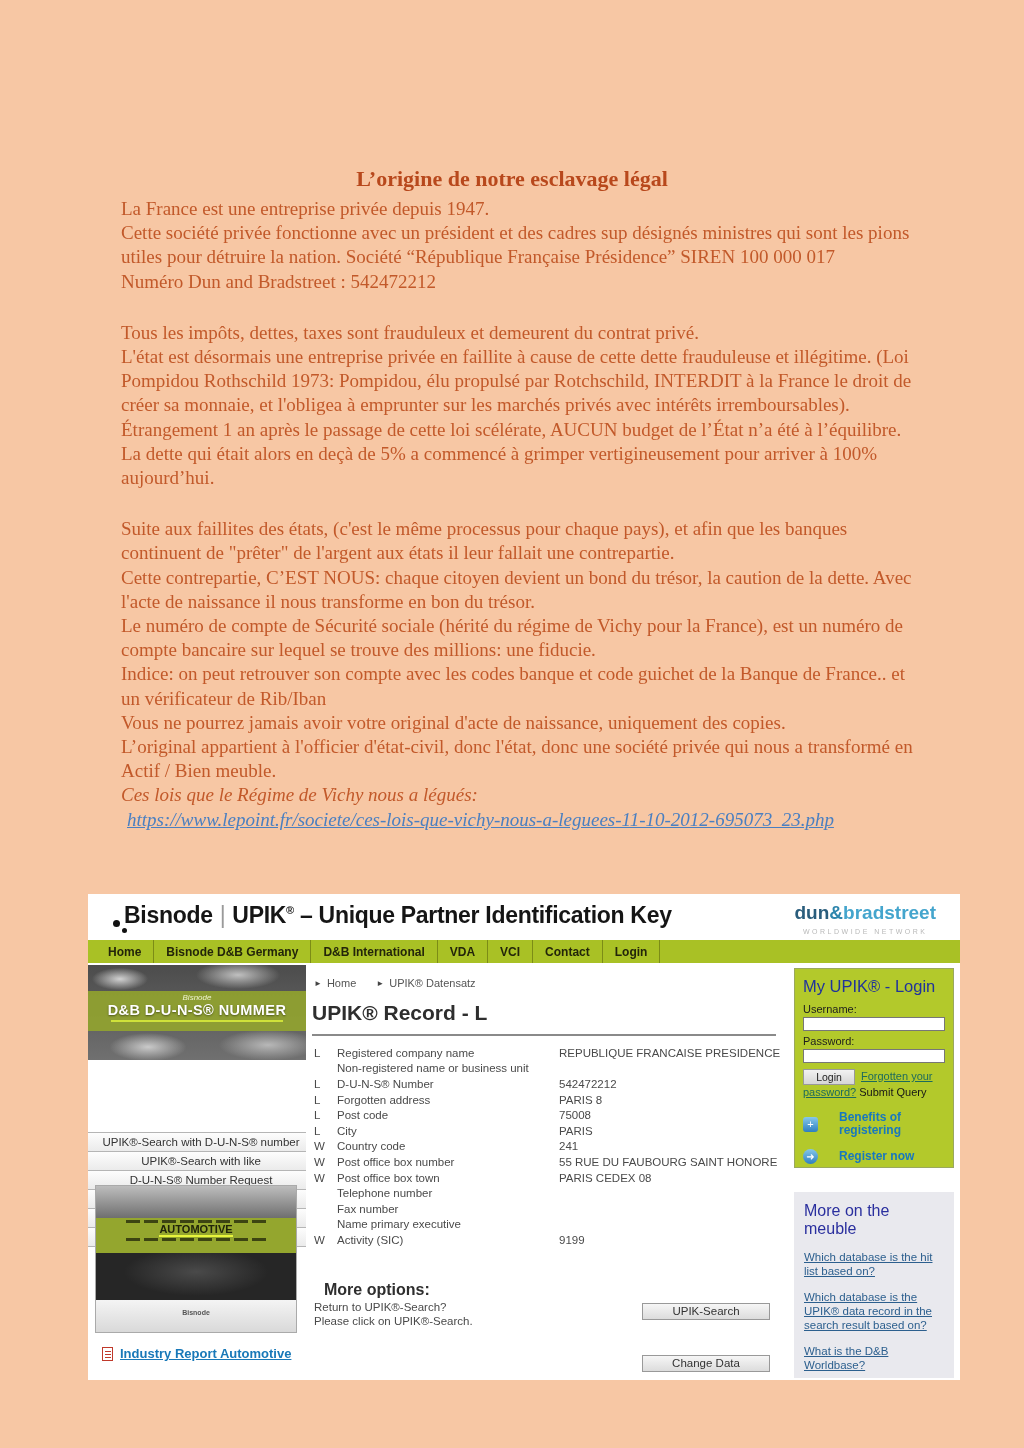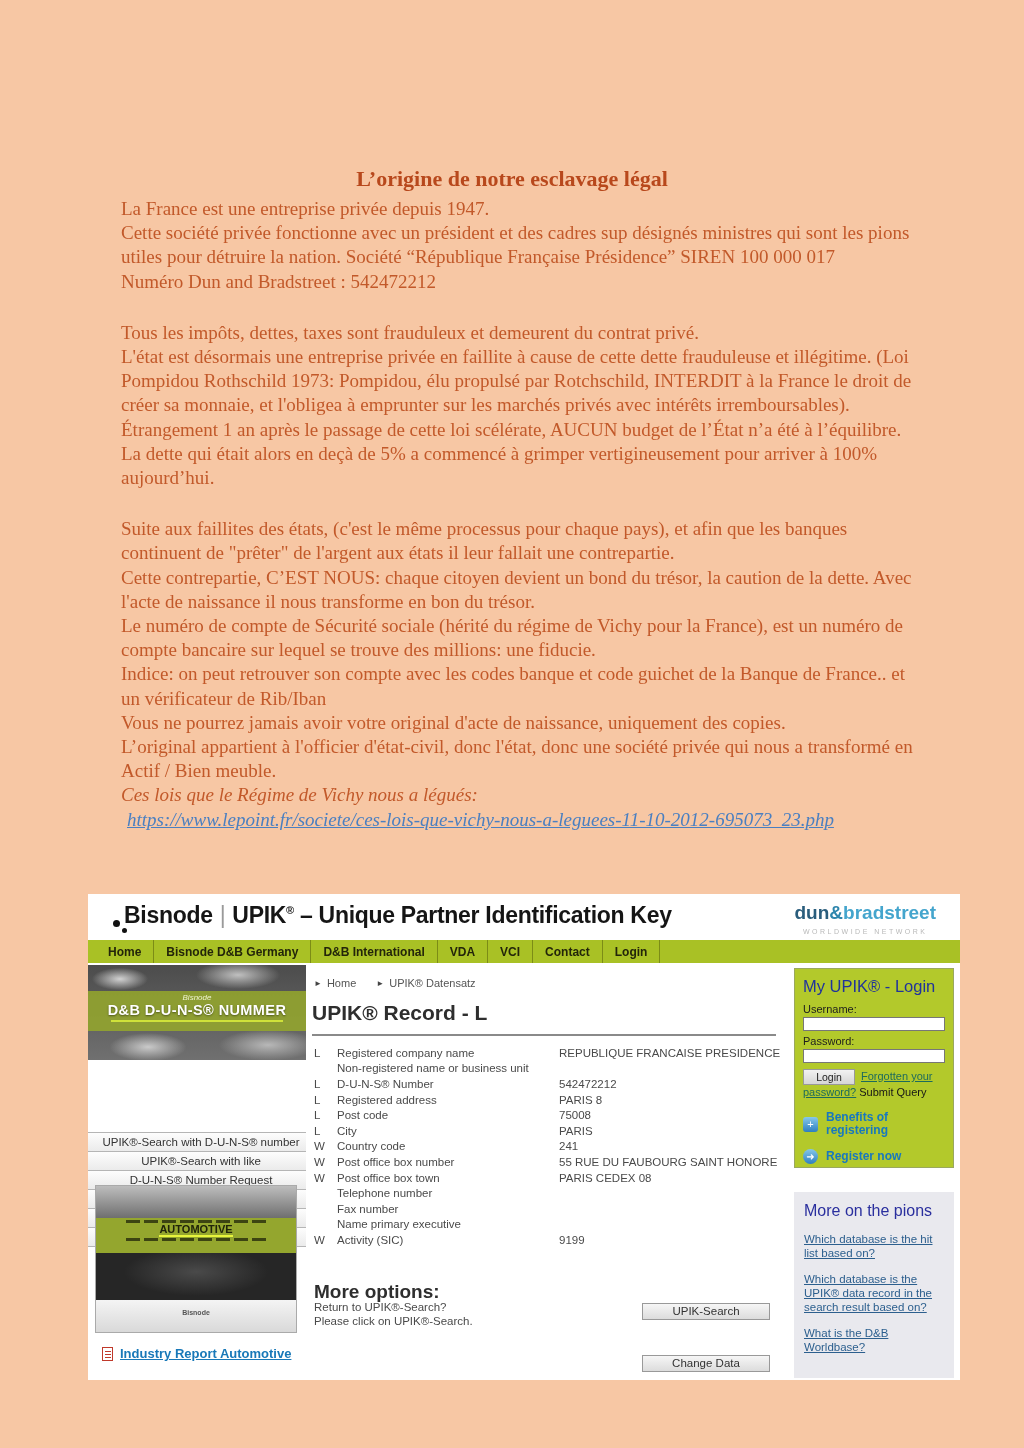--- a/index.html
+++ b/index.html
@@ -82,21 +82,21 @@
   .crumbs { position:absolute; top:14px; left:2px; font-size:11px; color:#555; display:flex; gap:20px; }
   .crumb { display:flex; gap:5px; align-items:center; cursor:pointer; }
   .crumb-arrow { font-size:8px; color:#444; }
   .rec-title { position:absolute; top:38px; left:0; font-size:21px; font-weight:bold; color:#2e2e2e; }
   .rec-rule { position:absolute; top:71px; left:0; width:464px; height:2px; background:#8a8a8a; }
   .rec-table { position:absolute; top:82px; left:2px; width:470px; }
   .rec-row { display:flex; height:15.6px; font-size:11.5px; color:#4a4a4a; align-items:center; }
   .rec-flag { width:23px; flex:none; }
   .rec-label { width:222px; flex:none; }
   .rec-value { flex:1; white-space:nowrap; }
-  .more-heading { position:absolute; top:318px; left:2px; font-size:19px; font-weight:bold; color:#2e2e2e; }
+  .more-heading { position:absolute; top:318px; left:12px; font-size:16px; font-weight:bold; color:#2e2e2e; }
   .opt-text { position:absolute; left:2px; font-size:11.5px; color:#4a4a4a; line-height:14px; white-space:pre-line; }
   .opt1-text { top:337px; } .opt2-text { top:389px; }
   .shot-btn { position:absolute; width:128px; height:17px; background:linear-gradient(#f6f6f6,#dcdcdc);
               border:1px solid #999; font-size:11.5px; color:#333; text-align:center; line-height:15px; cursor:pointer;
               font-family:"Liberation Sans", sans-serif; }
   .btn1 { top:340px; left:330px; } .btn2 { top:392px; left:330px; }
 
   
   .right-col { position:absolute; left:706px; top:69px; width:166px; height:333px; }
   .login-box { position:absolute; top:5px; left:0; width:160px; height:200px; background:#b3c92b;
@@ -107,21 +107,21 @@
   .login-row { margin-top:6px; font-size:11px; line-height:14px; }
   .login-btn { width:52px; height:16px; background:linear-gradient(#f2f2f2,#d6d6d6); border:1px solid #999;
                font-size:10.5px; color:#222; margin-right:6px; vertical-align:top; cursor:pointer; }
   .forgot-link { color:#1d6b5c; text-decoration:underline; cursor:pointer; }
   .submit-text { color:#161616; }
   .icon-row { margin-top:12px; display:flex; align-items:center; gap:8px; cursor:pointer; }
   .sq-icon { width:15px; height:15px; flex:none; background:linear-gradient(#86c8ea,#2e7fc0);
              border-radius:3px; color:#fff; font-size:11px; line-height:14px; text-align:center; }
   .cir-icon { width:15px; height:15px; flex:none; background:linear-gradient(#86c8ea,#2e7fc0);
               border-radius:50%; color:#fff; font-size:10px; line-height:15px; text-align:center; }
-  .blue-link { font-size:12px; font-weight:bold; color:#1878be; line-height:13px; }
+  .blue-link { font-size:12px; font-weight:bold; color:#1878be; line-height:13px;margin-left:13px; }
 
   .topic-box { position:absolute; top:229px; left:0; width:160px; height:186px;
                background:#e9e9ee; padding:10px; }
   .topic-title { font-size:16px; color:#2a2f9e; }
   .topic-link { display:block; margin-top:12px; font-size:11.5px; color:#2c5f8e;
                 text-decoration:underline; line-height:14px; cursor:pointer; }
 </style>
 </head>
 <body>
 
@@ -255,21 +255,21 @@
         </div>
 
         <div class="rec-row">
           <span class="rec-flag">L</span>
           <span class="rec-label">D-U-N-S® Number</span>
           <span class="rec-value">542472212</span>
         </div>
 
         <div class="rec-row">
           <span class="rec-flag">L</span>
-          <span class="rec-label">Registered address</span>
+          <span class="rec-label">Forgotten address</span>
           <span class="rec-value">PARIS 8</span>
         </div>
 
         <div class="rec-row">
           <span class="rec-flag">L</span>
           <span class="rec-label">Post code</span>
           <span class="rec-value">75008</span>
         </div>
 
         <div class="rec-row">
@@ -344,21 +344,21 @@
         <span class="sq-icon">+</span>
         <span class="blue-link">Benefits of registering</span>
       </div>
       <div class="icon-row">
         <span class="cir-icon">➜</span>
         <span class="blue-link">Register now</span>
       </div>
     </div>
 
     <div class="topic-box">
-      <div class="topic-title">More on the pions</div>
+      <div class="topic-title">More on the meuble</div>
       <div>
 
           <a class="topic-link">Which database is the hit list based on?</a>
 
           <a class="topic-link">Which database is the UPIK® data record in the search result based on?</a>
 
           <a class="topic-link">What is the D&amp;B Worldbase?</a>
         </div>
     </div>
   </div>

